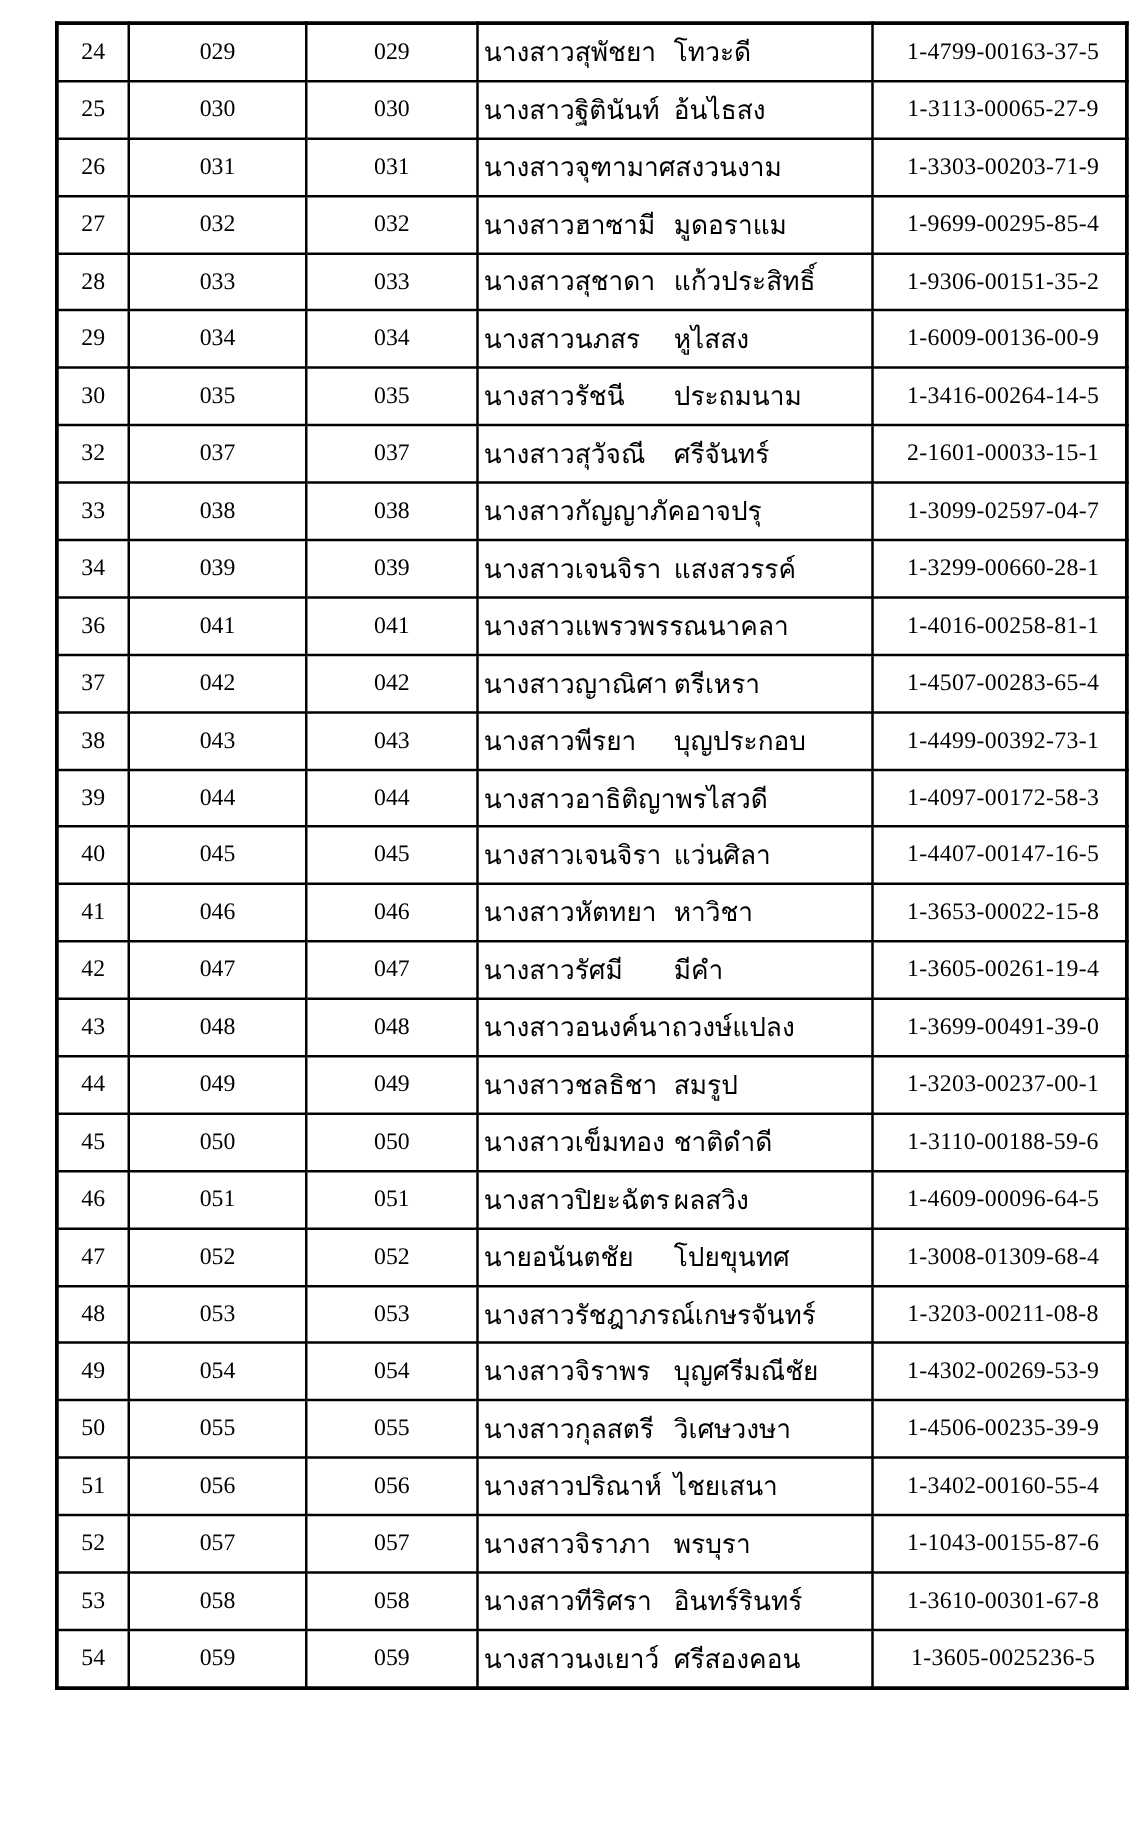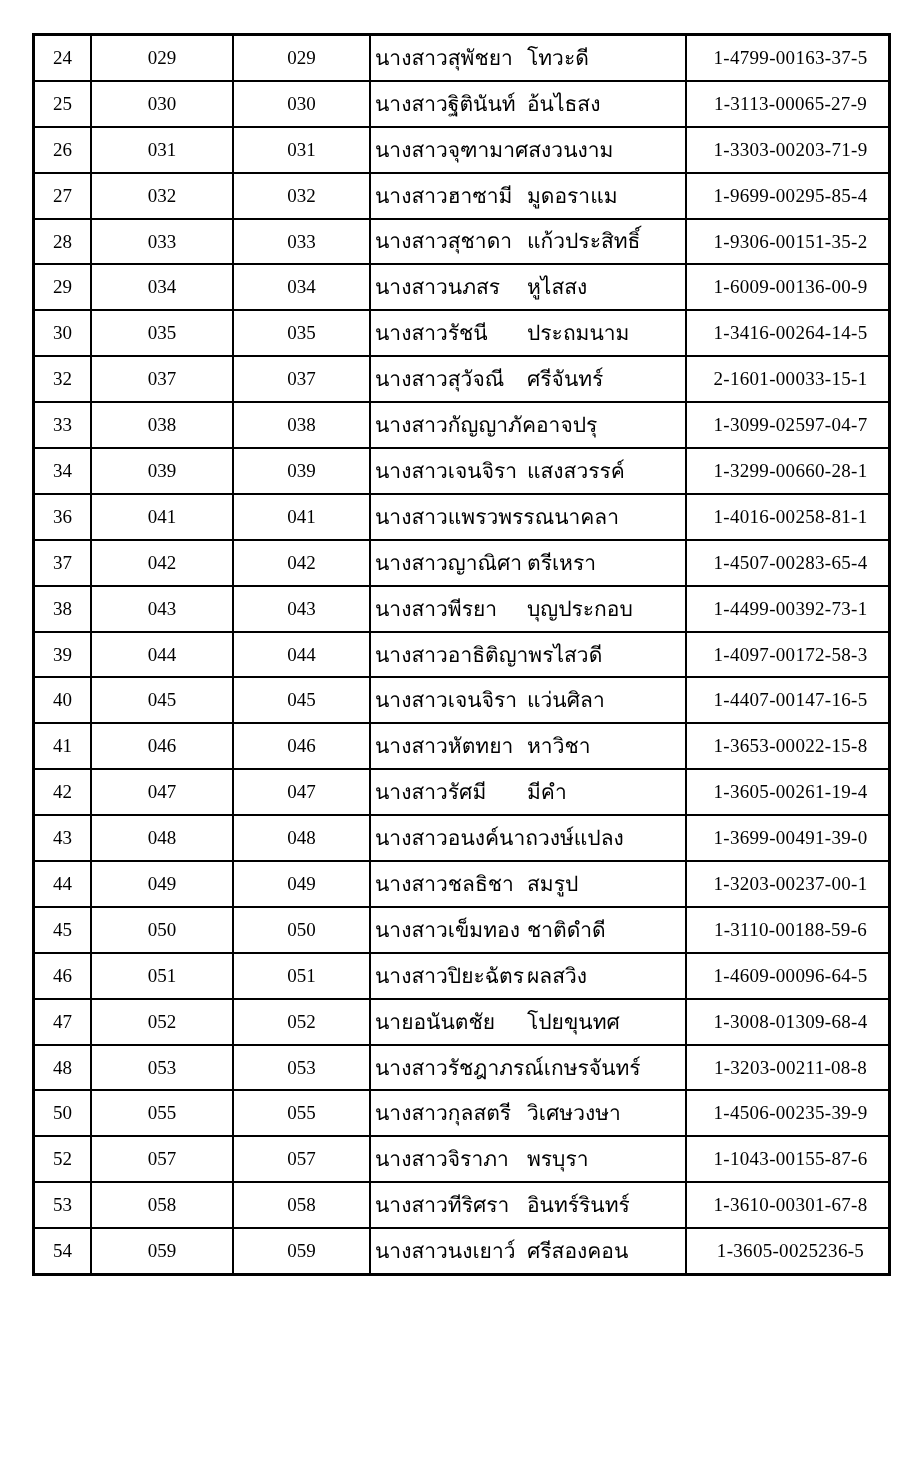--- a/index.html
+++ b/index.html
@@ -9,26 +9,25 @@
   }
   body {
     width: 913px;
     height: 1471px;
     position: relative;
     font-family: "Liberation Serif", "DejaVu Serif", serif;
     color: #000000;
   }
   .doc-table {
     position: absolute;
-    left: 32px;
+    left: 44px;
     top: 17px;
     border-collapse: collapse;
     table-layout: fixed;
     width: 835px;
-    margin-top: 16px;
   }
   .doc-table td {
     border: 2px solid #000000;
     height: 43.9px;
     font-size: 21px;
     line-height: 1.05;
     vertical-align: middle;
     padding: 0;
     overflow: hidden;
     white-space: nowrap;
@@ -233,29 +232,43 @@
   </tr>
 
   <tr>
     <td class="c-no">48</td>
     <td class="c-code1">053</td>
     <td class="c-code2">053</td>
     <td class="c-name"><span class="first-name">นางสาวรัชฎาภรณ์</span><span class="last-name">เกษรจันทร์</span></td>
     <td class="c-id">1-3203-00211-08-8</td>
   </tr>
 
+  <tr>
+    <td class="c-no">49</td>
+    <td class="c-code1">054</td>
+    <td class="c-code2">054</td>
+    <td class="c-name"><span class="first-name">นางสาวจิราพร</span><span class="last-name">บุญศรีมณีชัย</span></td>
+    <td class="c-id">1-4302-00269-53-9</td>
+  </tr>
 
   <tr>
     <td class="c-no">50</td>
     <td class="c-code1">055</td>
     <td class="c-code2">055</td>
     <td class="c-name"><span class="first-name">นางสาวกุลสตรี</span><span class="last-name">วิเศษวงษา</span></td>
     <td class="c-id">1-4506-00235-39-9</td>
   </tr>
 
+  <tr>
+    <td class="c-no">51</td>
+    <td class="c-code1">056</td>
+    <td class="c-code2">056</td>
+    <td class="c-name"><span class="first-name">นางสาวปริณาห์</span><span class="last-name">ไชยเสนา</span></td>
+    <td class="c-id">1-3402-00160-55-4</td>
+  </tr>
 
   <tr>
     <td class="c-no">52</td>
     <td class="c-code1">057</td>
     <td class="c-code2">057</td>
     <td class="c-name"><span class="first-name">นางสาวจิราภา</span><span class="last-name">พรบุรา</span></td>
     <td class="c-id">1-1043-00155-87-6</td>
   </tr>
 
   <tr>

